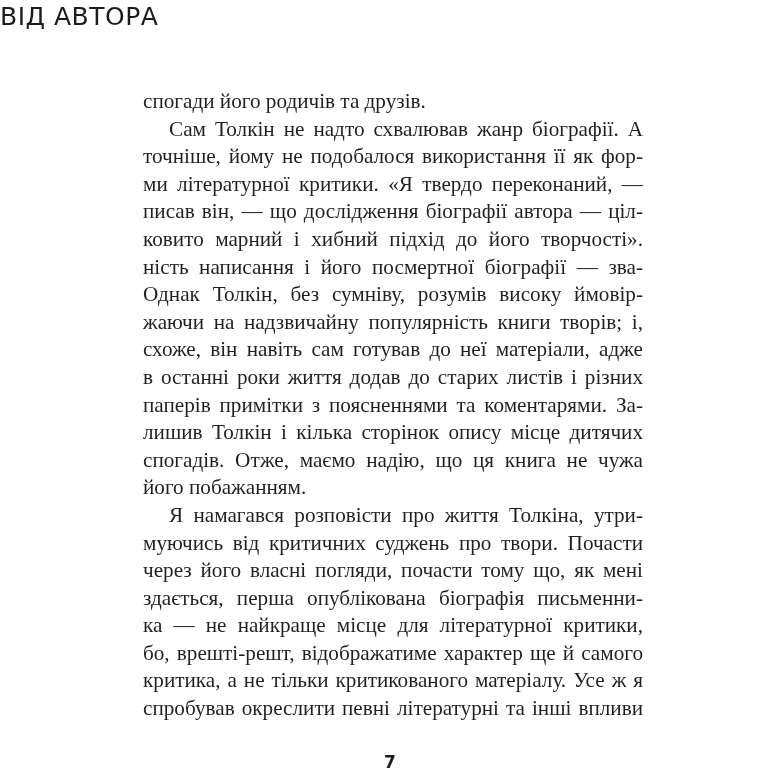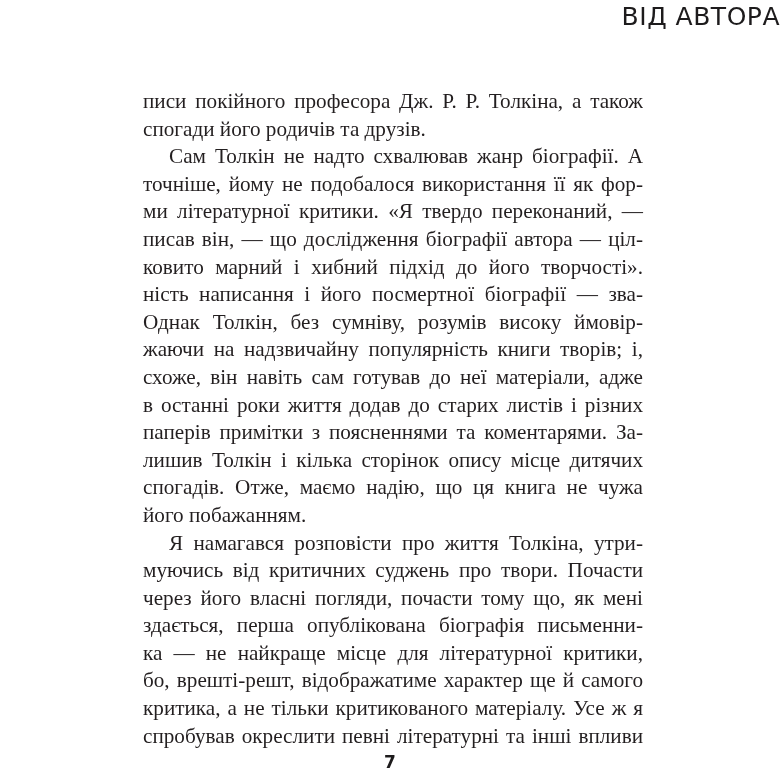--- a/index.html
+++ b/index.html
@@ -3,21 +3,21 @@
   <meta charset="utf-8">
   <style>
     html, body { margin: 0; padding: 0; }
     body {
       width: 780px; height: 780px; overflow: hidden;
       background: #ffffff; position: relative;
       color: #231f20;
     }
     .title {
       position: absolute; left: 0; right: 0; top: 2px;
-      text-align: right;
+      text-align: left;
       font-family: "DejaVu Sans", sans-serif;
       font-size: 25px; letter-spacing: 0.5px;
       color: #1d1b1c;
     }
     .body-text {
       position: absolute; left: 143px; top: 88px; width: 500px;
       font-family: "Liberation Serif", serif;
       font-size: 21.2px; line-height: 27.6px;
       color: #231f20;
     }
@@ -37,21 +37,20 @@
   </style>
 </head>
 <body>
 
 <div>
   <div class="title">ВІД АВТОРА</div>
 
   <div class="body-text">
 
     <div>
-      <span class="line">писи покійного професора Дж. Р. Р. Толкіна, а також</span>
       <span class="line last">спогади його родичів та друзів.</span>
     </div>
 
     <div>
       <span class="line indent">Сам Толкін не надто схвалював жанр біографії. А</span>
       <span class="line">точніше, йому не подобалося використання її як фор-</span>
       <span class="line">ми літературної критики. «Я твердо переконаний, —</span>
       <span class="line">писав він, — що дослідження біографії автора — ціл-</span>
       <span class="line">ковито марний і хибний підхід до його творчості».</span>
       <span class="line">ність написання і його посмертної біографії — зва-</span>

